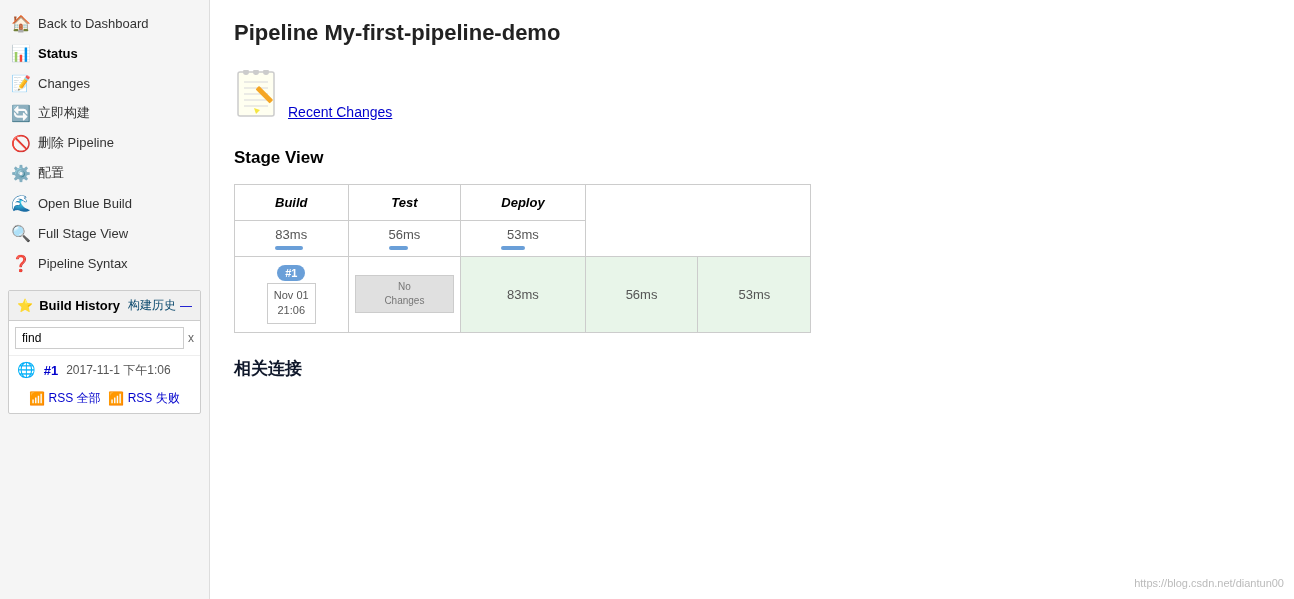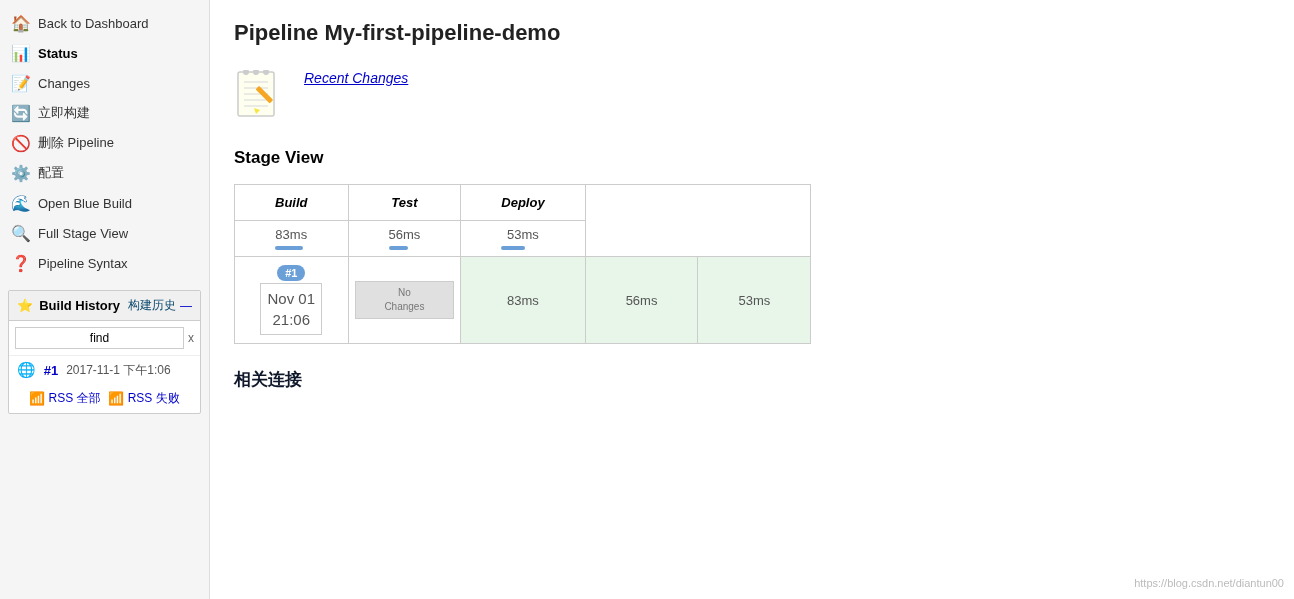--- a/index.html
+++ b/index.html
@@ -73,21 +73,20 @@
       display: flex;
       align-items: center;
       gap: 4px;
     }
     .find-input {
       flex: 1;
       border: 1px solid #ccc;
       padding: 3px 6px;
       font-size: 12px;
       background: #fff;
-      text-align: center;
     }
     .find-clear {
       cursor: pointer;
       color: #666;
       font-size: 12px;
     }
     .build-item {
       padding: 5px 8px;
       display: flex;
       align-items: center;
@@ -117,25 +116,24 @@
 
     .page-title {
       font-size: 22px;
       font-weight: bold;
       margin-bottom: 24px;
       color: #222;
     }
 
     .recent-changes-link {
       display: flex;
-      align-items: flex-start;
-      gap: 26px;
+      align-items: flex-end;
+      gap: 10px;
       margin-bottom: 28px;
       text-decoration: none;
-      font-style: italic;
     }
 
     .section-title {
       font-size: 17px;
       font-weight: bold;
       margin-bottom: 16px;
       color: #000000;
     }
 
     
@@ -206,21 +204,21 @@
       border-radius: 10px;
       padding: 2px 8px;
       font-size: 11px;
       font-weight: bold;
     }
     .build-date-box {
       background: #fff;
       border: 1px solid #ccc;
       padding: 4px 6px;
       text-align: center;
-      font-size: 15px;
+      font-size: 11px;
       line-height: 1.4;
     }
     .no-changes-box {
       background: #e0e0e0;
       border: 1px solid #ccc;
       padding: 4px 6px;
       text-align: center;
       font-size: 10px;
       color: #777;
       line-height: 1.4;

